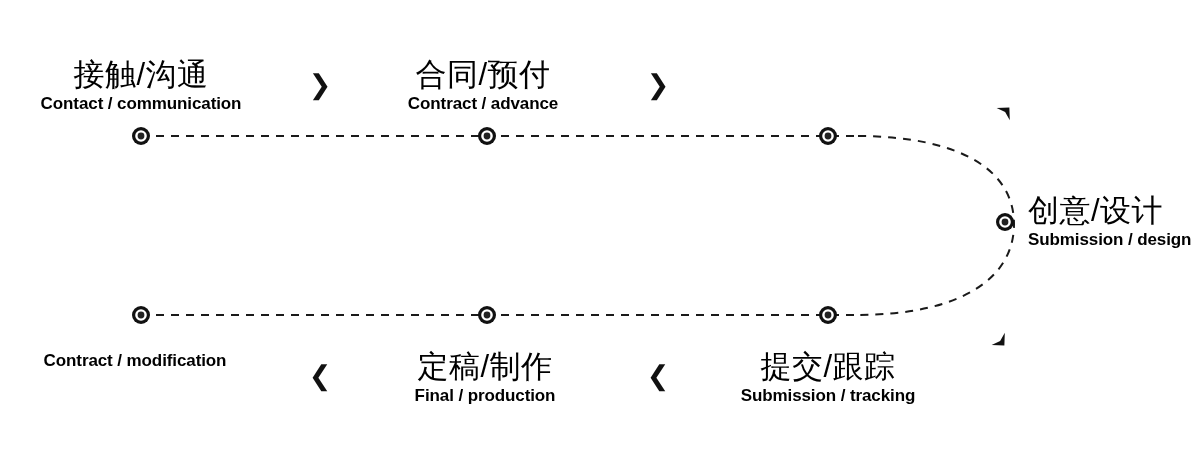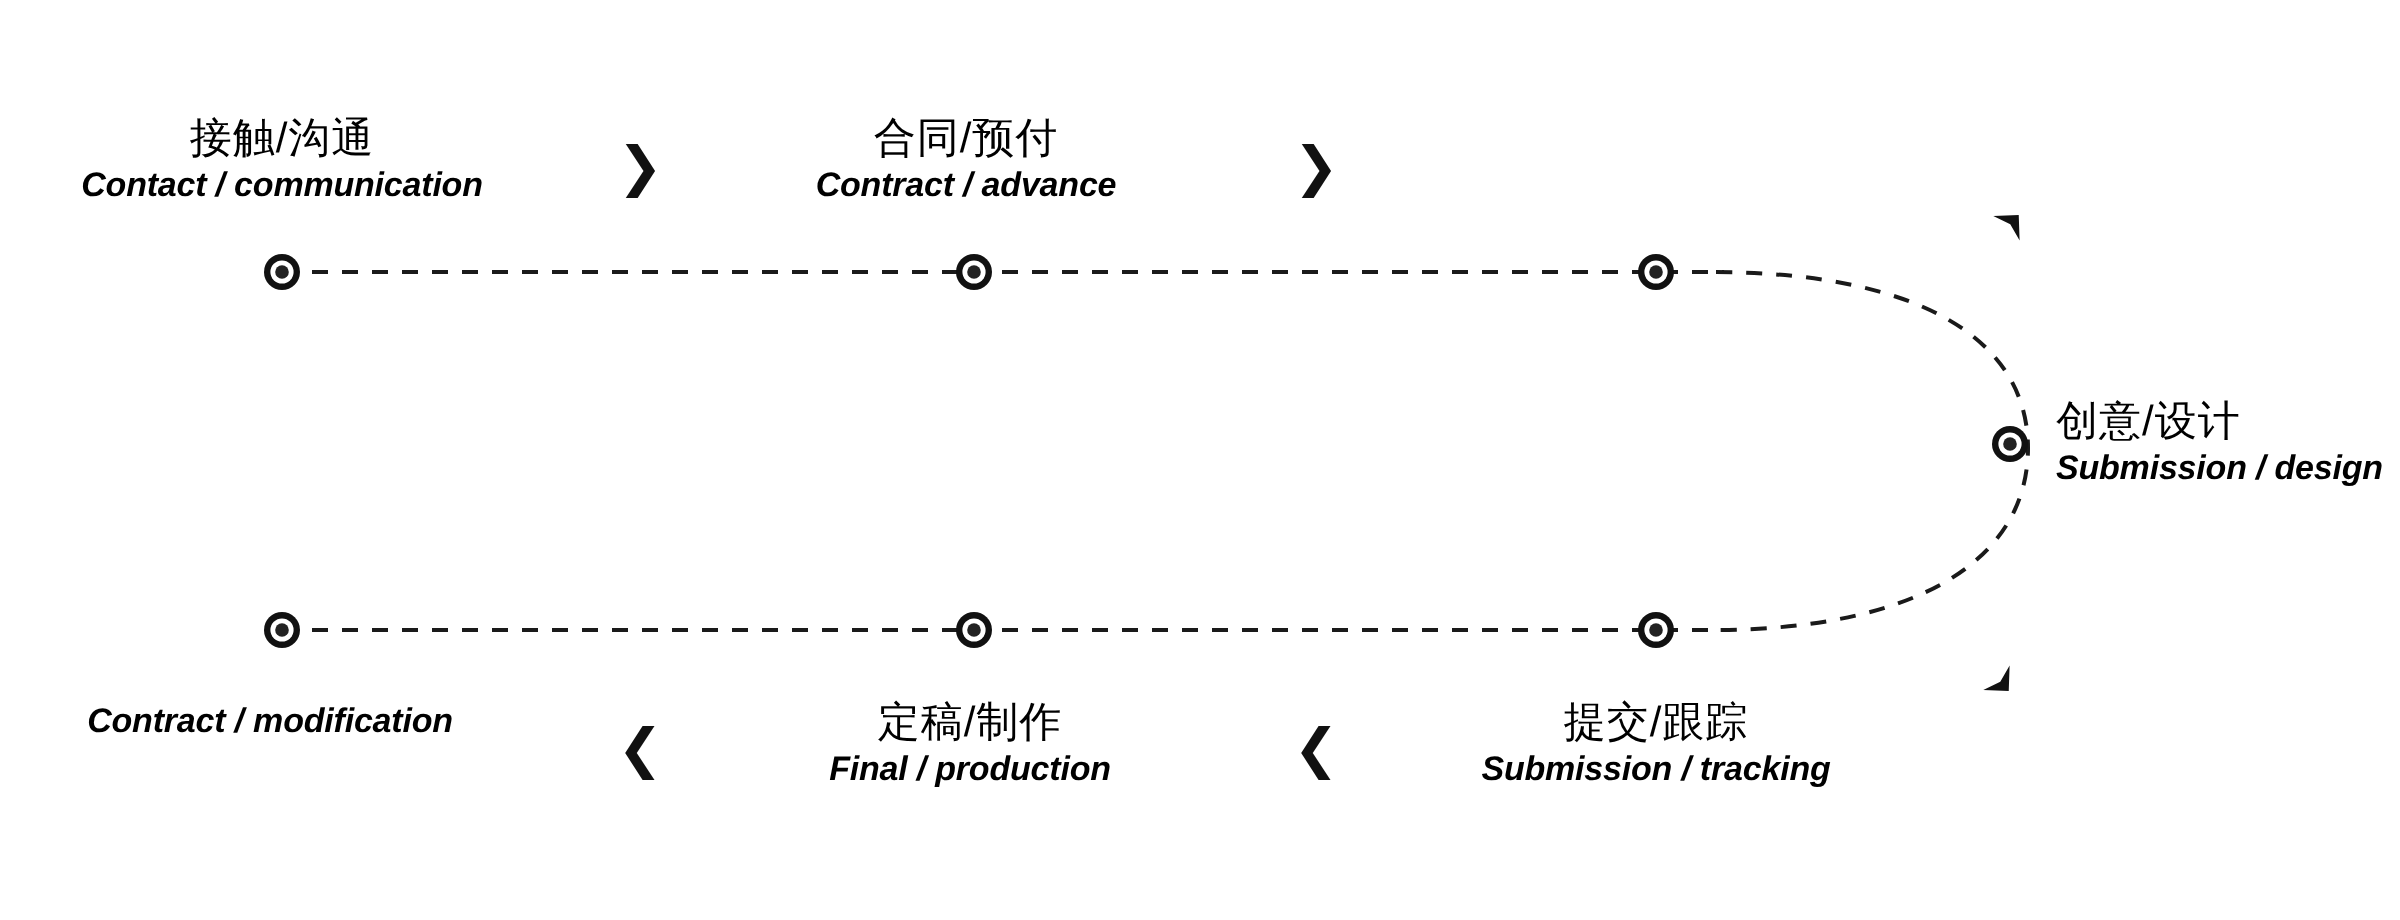--- a/index.html
+++ b/index.html
@@ -30,35 +30,34 @@
 
   
   .stage-label {
     position: absolute;
     text-align: center;
     line-height: 1.0;
     white-space: nowrap;
   }
   .stage-label .cn {
     display: block;
-    font-size: 21px;
+    font-size: 31px;
     font-weight: 400;
     letter-spacing: 0.5px;
     color: #000;
     line-height: 1.12;
   }
   .stage-label .en {
     display: block;
     font-size: 17px;
     font-weight: bold;
     letter-spacing: -0.1px;
     color: #000;
     line-height: 1.18;
     margin-top: 1px;
-    font-style: italic;
   }
 
   
   .lbl-top    { transform: translateX(-50%); }
   .lbl-bottom { transform: translateX(-50%); }
   .lbl-right  { transform: translateY(-50%); text-align: left; }
 
   
   .chevron {
     position: absolute;

